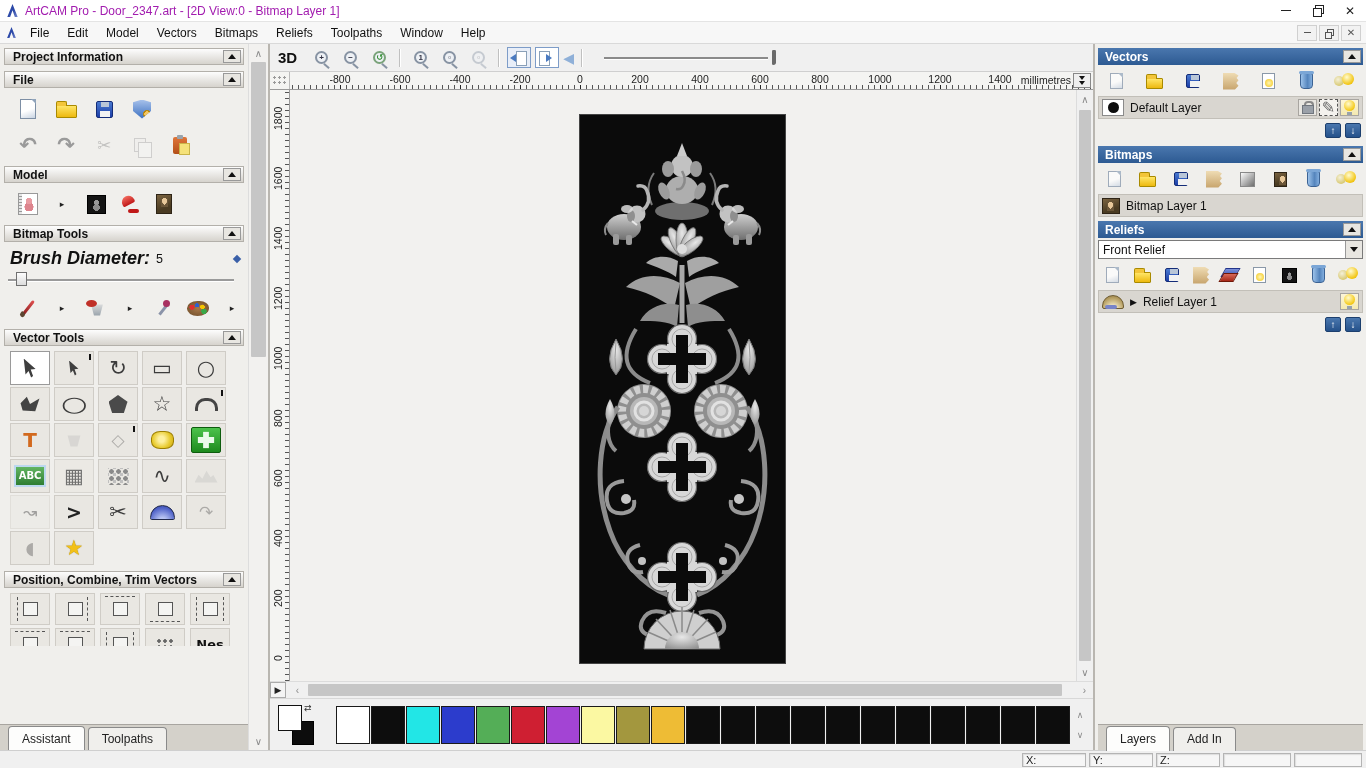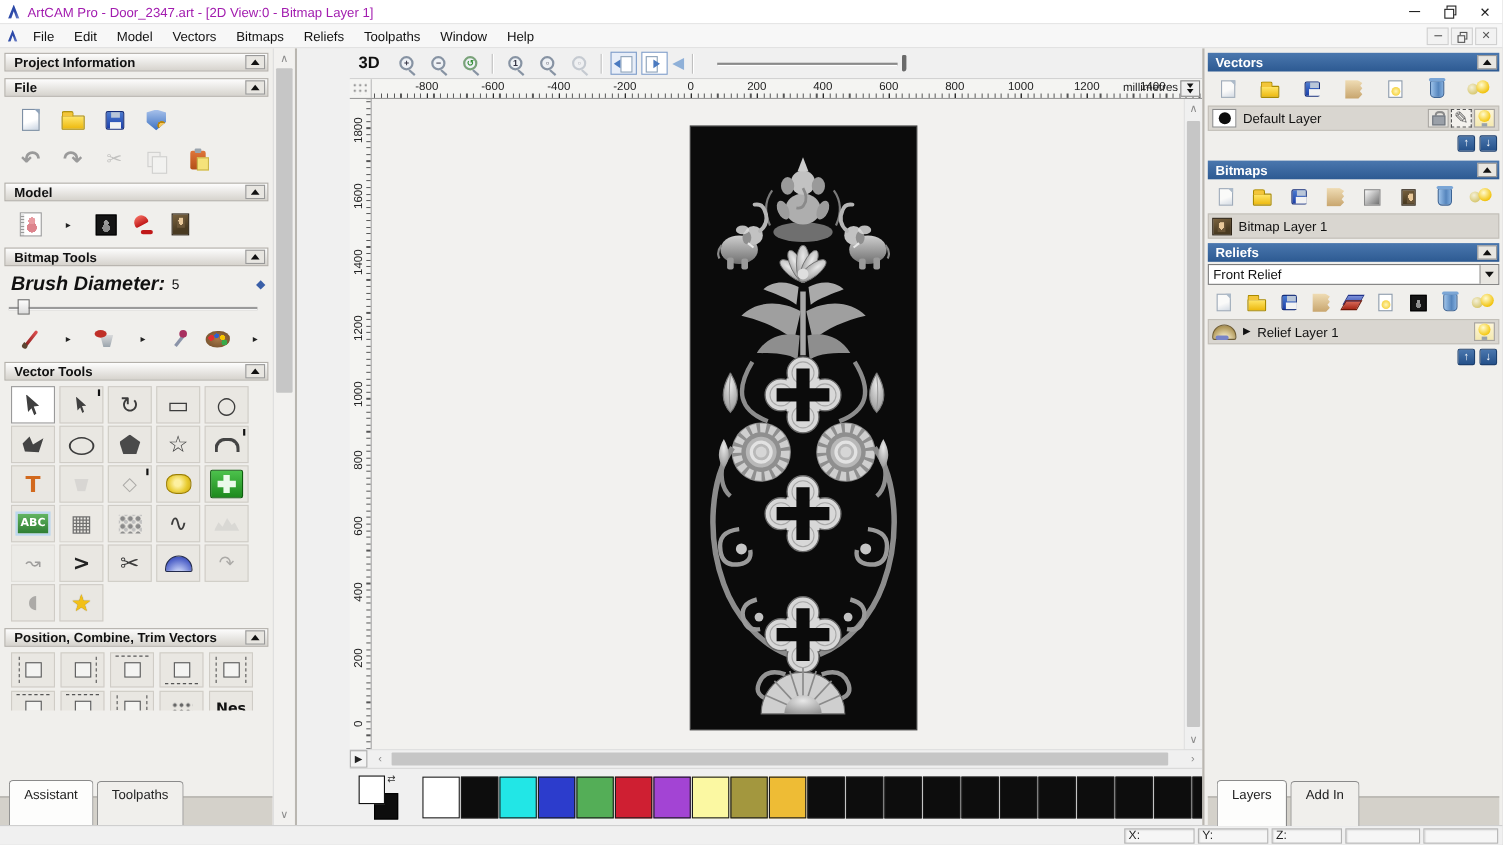--- a/index.html
+++ b/index.html
@@ -21,21 +21,21 @@
   .mdi { width:20px; height:16px; display:flex; align-items:center; justify-content:center; position:relative; color:#555; font-size:10px; border:1px solid #d0d0d0; margin-right:2px; background:#f2f2f2;}
   .mdi-min::before { content:""; width:7px; height:1px; background:#555; }
   .mdi-rest::before { content:""; position:absolute; width:5px; height:5px; border:1px solid #555; left:7px; top:3px; background:#f2f2f2;}
   .mdi-rest::after  { content:""; position:absolute; width:5px; height:5px; border:1px solid #555; background:#f2f2f2; left:5px; top:6px;}
 
   
   #main { flex:1; display:flex; min-height:0; }
   #left { width:270px; flex:0 0 270px; display:flex; border-right:2px solid #b9b6b0; background:#f0efec; }
   #left-content { flex:1; display:flex; flex-direction:column; overflow:hidden; }
   #left-scroll { width:20px; flex:0 0 20px; background:#f2f1ef; border-left:1px solid #ddd; display:flex; flex-direction:column;}
-  #center { flex:1; display:flex; flex-direction:column; min-width:0; background:#f0f0f0;padding-left:48px;}
+  #center { flex:1; display:flex; flex-direction:column; min-width:0; background:#f0f0f0;}
   #right { width:273px; flex:0 0 273px; display:flex; flex-direction:column; background:#f0efec; border-left:2px solid #b9b6b0; padding:0 3px;}
 
   
   .sec-head { height:17px; margin:4px 4px 2px 4px; background:linear-gradient(#fdfdfd,#d6d3cd); border:1px solid #b3b0aa; display:flex; align-items:center; padding:0 2px 0 8px;}
   .sec-title { font-weight:bold; font-size:12px; flex:1; }
   .collapse-btn { width:18px; height:13px; background:#e8e6e1; border:1px solid #999; display:flex; align-items:center; justify-content:center; }
   .collapse-btn::before { content:""; width:0; height:0; border-left:4px solid transparent; border-right:4px solid transparent; border-bottom:5px solid #111; }
   .pi-info { display:flex; padding:2px 4px 4px 10px; gap:18px; }
   .pi-col div { line-height:15px; font-size:12px; }
   .pi-h { font-weight:bold; }
@@ -158,21 +158,21 @@
   .al-l .vt-glyph::after { content:""; position:absolute; left:0; top:-2px; bottom:-2px; border-left:1.5px dashed #555; }
   .al-r .vt-glyph::after { content:""; position:absolute; right:0; top:-2px; bottom:-2px; border-right:1.5px dashed #555; }
   .al-t .vt-glyph::after { content:""; position:absolute; top:-3px; left:-2px; right:-2px; border-top:1.5px dashed #555; }
   .al-b .vt-glyph::after { content:""; position:absolute; bottom:-3px; left:-2px; right:-2px; border-bottom:1.5px dashed #555; }
   .al-c .vt-glyph::after { content:""; position:absolute; left:-1px; right:-1px; top:-2px; bottom:-2px; border-left:1.5px dashed #555; border-right:1.5px dashed #555; }
   .shp-scatter .vt-glyph::before { content:""; width:19px; height:13px; background:radial-gradient(circle,#666 1.5px,transparent 2px) 0 0/6px 6px; }
   .nes .vt-glyph { font-weight:bold; font-size:13px; color:#111; }
 
   
   .tabrow { display:flex; align-items:flex-end; background:#d4d1ca; border-top:1px solid #a8a5a0; height:26px; padding-left:8px; margin-top:auto; }
-  .tab { background:#f0efec; border:1px solid #8a8a8a; border-bottom:none; border-radius:4px 4px 0 0; padding:4px 13px 22px; font-size:12px; margin-right:3px; position:relative; top:1px; color:#222;}
+  .tab { background:#f0efec; border:1px solid #8a8a8a; border-bottom:none; border-radius:4px 4px 0 0; padding:4px 13px 5px; font-size:12px; margin-right:3px; position:relative; top:1px; color:#222;}
   .tab.active { background:#fdfdfc; padding-top:5px; z-index:2; }
   .sb-btn { height:18px; display:flex; align-items:center; justify-content:center; color:#8a8a8a; font-size:10px; }
   .sb-track { flex:1; position:relative; }
   .sb-thumb { position:absolute; left:2px; right:2px; background:#c6c6c6; border-radius:1px; }
 
   
   #ctoolbar { height:28px; flex:0 0 28px; display:flex; align-items:center; padding-left:8px; border-bottom:1px solid #cfcfcf; background:#f0f0f0; }
   .t3d { font-weight:bold; font-size:15px; margin-right:10px; color:#111; }
   .ct-item { display:flex; align-items:center; justify-content:center; position:relative; margin:0 2px; }
   .mg { width:25px; height:22px; color:#445; }

